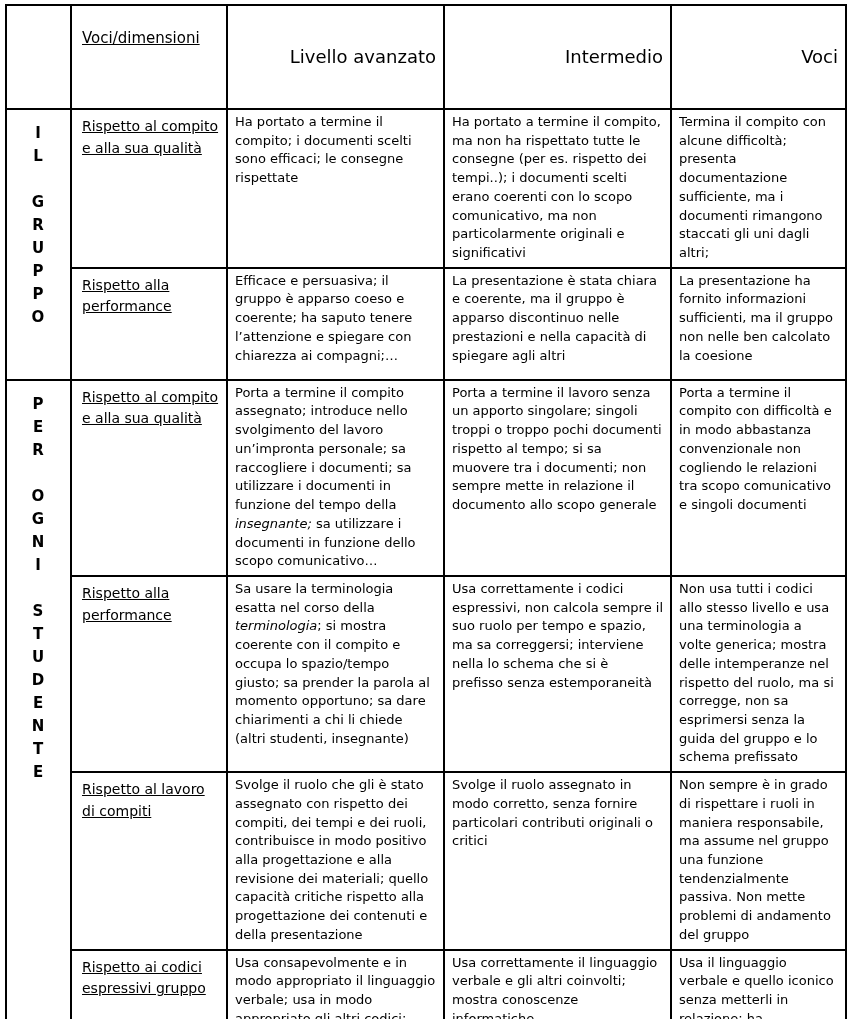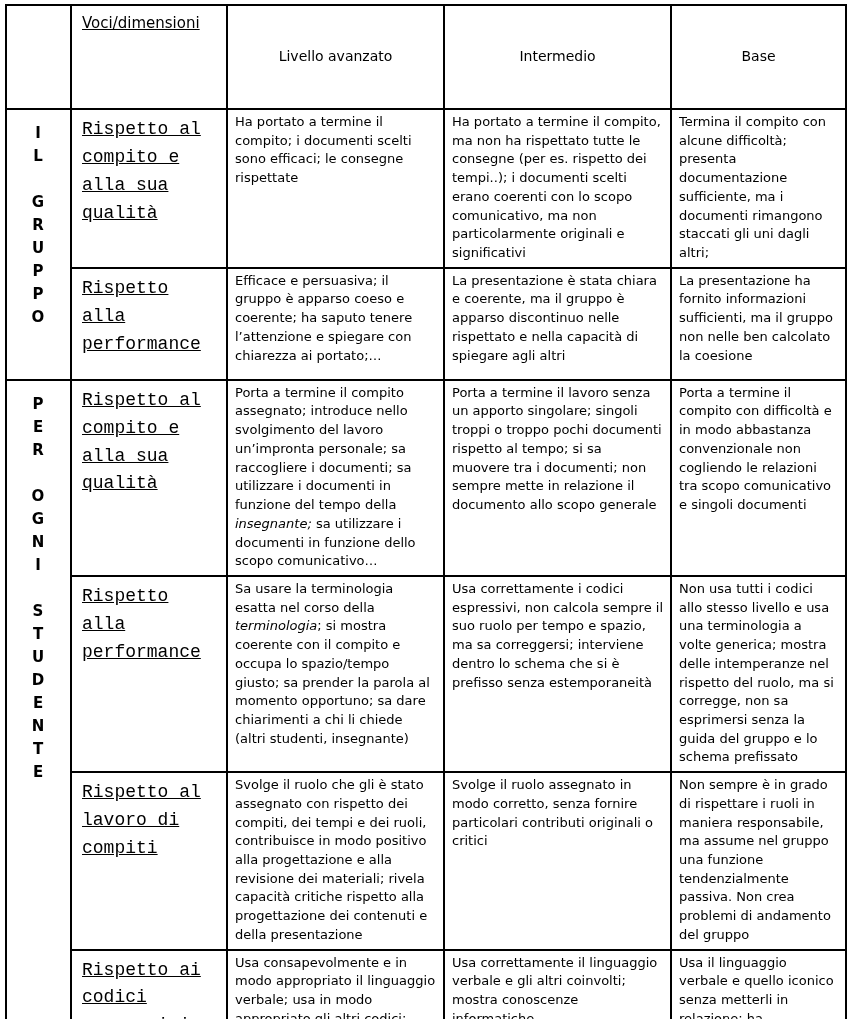--- a/index.html
+++ b/index.html
@@ -16,41 +16,41 @@
   td {
     border:2px solid #000;
     vertical-align:top;
     padding:3px 7px 4px 7px;
     font-size:13px;
     line-height:1.44;
     word-wrap:break-word;
   }
   
   tr.header-row { height:104px; }
-  td.voci-head { padding-top:7px; padding-left:10px; }
+  td.voci-head { padding-top:22px; padding-left:10px; }
   td.voci-head .u { text-decoration:underline; font-size:15px; }
   td.level-head {
-    vertical-align:middle; text-align:center;
-    font-size:14px;
+    vertical-align:middle; text-align:right;
+    font-size:18px;
   }
   
   td.vlabel {
     text-align:center;
     font-weight:bold;
     font-size:15px;
     line-height:23px;
     white-space:pre-line;
     padding-top:12px;
     letter-spacing:1px;
   }
   
   td.rlabel { padding-top:6px; padding-left:10px; }
   td.rlabel .u {
     text-decoration:underline;
-    font-size:18px; line-height:1.55;font-family:Liberation Mono, monospace;
+    font-size:14px; line-height:1.55;
   }
   
   td.body {}
   
   tr.r1 { height:156px; }
   tr.r2 { height:112px; }
   tr.r3 { height:178px; }
   tr.r4 { height:169px; }
   tr.r5 { height:169px; }
   tr.r6 { height:99px; }
@@ -69,21 +69,21 @@
     </colgroup>
 
     <tbody>
         <tr class="header-row">
       <td class="corner"></td>
       <td class="voci-head">
         <span class="u">Voci/dimensioni</span>
       </td>
       <td class="level-head">Livello avanzato</td>
       <td class="level-head">Intermedio</td>
-      <td class="level-head">Base</td>
+      <td class="level-head">Voci</td>
     </tr>
 
     <tr class="r1">
       <td class="vlabel" rowspan="2">I
 L
 
 G
 R
 U
 P
@@ -94,22 +94,22 @@
       </td>
       <td class="body">Ha portato a termine il compito; i documenti scelti sono efficaci; le consegne rispettate</td>
       <td class="body">Ha portato a termine il compito, ma non ha rispettato tutte le consegne (per es. rispetto dei tempi..); i documenti scelti erano coerenti con lo scopo comunicativo, ma non particolarmente originali e significativi</td>
       <td class="body">Termina il compito con alcune difficoltà; presenta documentazione sufficiente, ma i documenti rimangono staccati gli uni dagli altri;</td>
     </tr>
 
     <tr class="r2">
       <td class="rlabel">
         <span class="u">Rispetto alla performance</span>
       </td>
-      <td class="body">Efficace e persuasiva; il gruppo è apparso coeso e coerente; ha saputo tenere l’attenzione e spiegare con chiarezza ai portato;…</td>
-      <td class="body">La presentazione è stata chiara e coerente, ma il gruppo è apparso discontinuo nelle rispettato e nella capacità di spiegare agli altri</td>
+      <td class="body">Efficace e persuasiva; il gruppo è apparso coeso e coerente; ha saputo tenere l’attenzione e spiegare con chiarezza ai compagni;…</td>
+      <td class="body">La presentazione è stata chiara e coerente, ma il gruppo è apparso discontinuo nelle prestazioni e nella capacità di spiegare agli altri</td>
       <td class="body">La presentazione ha fornito informazioni sufficienti, ma il gruppo non nelle ben calcolato la coesione</td>
     </tr>
 
     <tr class="r3">
       <td class="vlabel" rowspan="4">P
 E
 R
 
 O
 G
@@ -130,31 +130,31 @@
       <td class="body">Porta a termine il compito assegnato; introduce nello svolgimento del lavoro un’impronta personale; sa raccogliere i documenti; sa utilizzare i documenti in funzione del tempo della <i>insegnante;</i> sa utilizzare i documenti in funzione dello scopo comunicativo…</td>
       <td class="body">Porta a termine il lavoro senza un apporto singolare; singoli troppi o troppo pochi documenti rispetto al tempo; si sa muovere tra i documenti; non sempre mette in relazione il documento allo scopo generale</td>
       <td class="body">Porta a termine il compito con difficoltà e in modo abbastanza convenzionale non cogliendo le relazioni tra scopo comunicativo e singoli documenti</td>
     </tr>
 
     <tr class="r4">
       <td class="rlabel">
         <span class="u">Rispetto alla performance</span>
       </td>
       <td class="body">Sa usare la terminologia esatta nel corso della <i>terminologia</i>; si mostra coerente con il compito e occupa lo spazio/tempo giusto; sa prender la parola al momento opportuno; sa dare chiarimenti a chi li chiede (altri studenti, insegnante)</td>
-      <td class="body">Usa correttamente i codici espressivi, non calcola sempre il suo ruolo per tempo e spazio, ma sa correggersi; interviene dentro lo schema che si è prefisso senza estemporaneità</td>
+      <td class="body">Usa correttamente i codici espressivi, non calcola sempre il suo ruolo per tempo e spazio, ma sa correggersi; interviene nella lo schema che si è prefisso senza estemporaneità</td>
       <td class="body">Non usa tutti i codici allo stesso livello e usa una terminologia a volte generica; mostra delle intemperanze nel rispetto del ruolo, ma si corregge, non sa esprimersi senza la guida del gruppo e lo schema prefissato</td>
     </tr>
 
     <tr class="r5">
       <td class="rlabel">
         <span class="u">Rispetto al lavoro di compiti</span>
       </td>
-      <td class="body">Svolge il ruolo che gli è stato assegnato con rispetto dei compiti, dei tempi e dei ruoli, contribuisce in modo positivo alla progettazione e alla revisione dei materiali; rivela capacità critiche rispetto alla progettazione dei contenuti e della presentazione</td>
+      <td class="body">Svolge il ruolo che gli è stato assegnato con rispetto dei compiti, dei tempi e dei ruoli, contribuisce in modo positivo alla progettazione e alla revisione dei materiali; quello capacità critiche rispetto alla progettazione dei contenuti e della presentazione</td>
       <td class="body">Svolge il ruolo assegnato in modo corretto, senza fornire particolari contributi originali o critici</td>
-      <td class="body">Non sempre è in grado di rispettare i ruoli in maniera responsabile, ma assume nel gruppo una funzione tendenzialmente passiva. Non crea problemi di andamento del gruppo</td>
+      <td class="body">Non sempre è in grado di rispettare i ruoli in maniera responsabile, ma assume nel gruppo una funzione tendenzialmente passiva. Non mette problemi di andamento del gruppo</td>
     </tr>
 
     <tr class="r6">
       <td class="rlabel">
         <span class="u">Rispetto ai codici espressivi gruppo</span>
       </td>
       <td class="body">Usa consapevolmente e in modo appropriato il linguaggio verbale; usa in modo appropriato gli altri codici; mostra conoscenza e competenza informatica</td>
       <td class="body">Usa correttamente il linguaggio verbale e gli altri coinvolti; mostra conoscenze informatiche</td>
       <td class="body">Usa il linguaggio verbale e quello iconico senza metterli in relazione; ha conoscenze informatiche minime</td>
     </tr>

